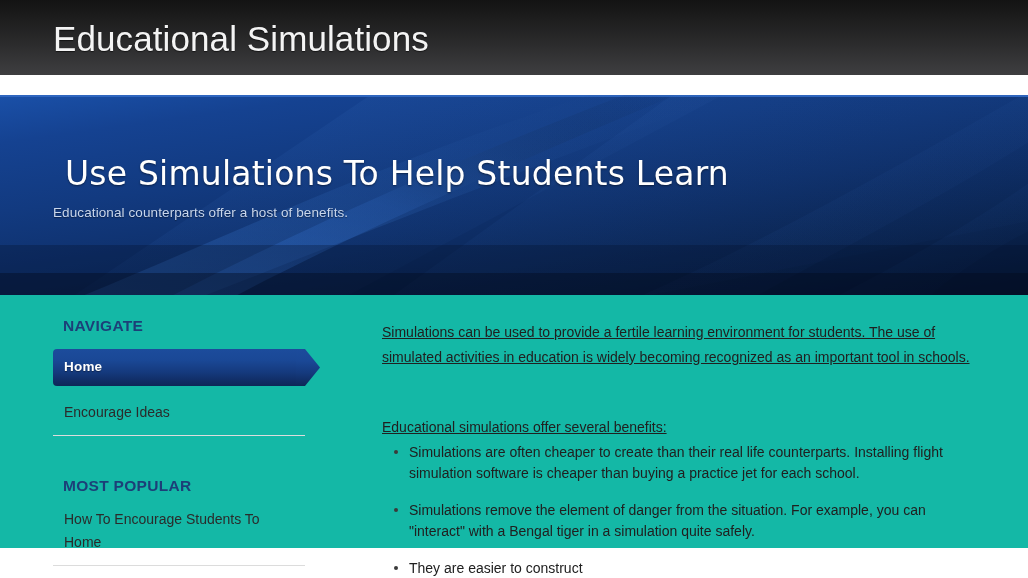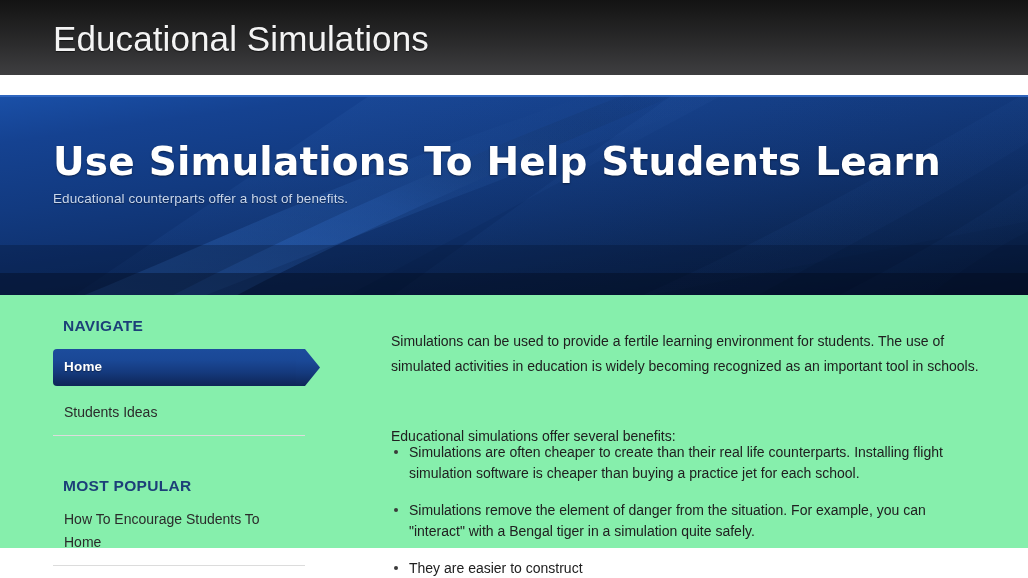--- a/index.html
+++ b/index.html
@@ -58,46 +58,46 @@
     width: 1028px; height: 200px;
     display: block;
   }
   .hero-text {
     position: absolute;
     left: 53px; top: 48px;
     width: 760px;
   }
   .hero-title {
     font-family: "DejaVu Sans", "Liberation Sans", sans-serif;
-    font-size: 39px;
-    font-weight: 700;
+    font-size: 33px;
+    font-weight: 400;
     color: #ffffff;
     letter-spacing: 0.2px;
     line-height: 38px;
-    margin: 0;
+    margin: 12px;
     white-space: nowrap;
     text-shadow: 0 1px 2px rgba(0,0,0,0.45);
   }
   .hero-sub {
     margin: 10px 0 0 0;
     font-family: "Liberation Sans", "DejaVu Sans", sans-serif;
     font-size: 13.5px;
     font-weight: 400;
     color: #c8d6ec;
     letter-spacing: 0.1px;
     white-space: nowrap;
     text-shadow: 0 1px 1px rgba(0,0,0,0.4);
   }
 
   
   .content-area {
     position: absolute;
     left: 0; top: 295px;
     width: 1028px; height: 253px;
-    background: #86efac;
+    background: #14b8a6;
   }
 
   
   .sidebar {
     position: absolute;
     left: 53px; top: 0;
     width: 267px;
   }
   .side-heading {
     font-family: "Liberation Sans", "DejaVu Sans", sans-serif;
@@ -169,24 +169,25 @@
   }
 
   
   .main-col {
     position: absolute;
     left: 374px; top: 0;
     width: 600px;
     color: #202020;
   }
   .body-para {
-    margin: 17px;
+    margin: 8px;
     font-size: 14px;
     line-height: 24.6px;
     color: #202020;
+    text-decoration: underline;
   }
   .para-1 { position: absolute; left: 0; top: 17px; width: 596px; }
   .para-2 { position: absolute; left: 0; top: 112px; width: 596px; }
 
   .benefit-list {
     position: absolute;
     left: 0; top: 147px;
     width: 600px;
     margin: 0;
     padding: 0;
@@ -274,21 +275,21 @@
                 <stop offset="0%" stop-color="#1c4c9c"></stop>
                 <stop offset="32%" stop-color="#1a4896"></stop>
                 <stop offset="64%" stop-color="#153a7e"></stop>
                 <stop offset="100%" stop-color="#0e2757"></stop>
               </linearGradient>
             </defs>
             <path d="M 0 0 L 9 0 L 24 18.5 L 9 37 L 0 37 Z" fill="url(#arrowGrad)"></path>
           </svg>
         </a>
 
-        <a class="nav-item">Students Ideas</a>
+        <a class="nav-item">Encourage Ideas</a>
       </div>
 
       <hr class="side-divider divider-1">
 
       <h2 class="side-heading popular-heading">MOST POPULAR</h2>
 
       <div class="popular-list">
         <a class="popular-item">How To Encourage Students To Home</a>
       </div>
 

